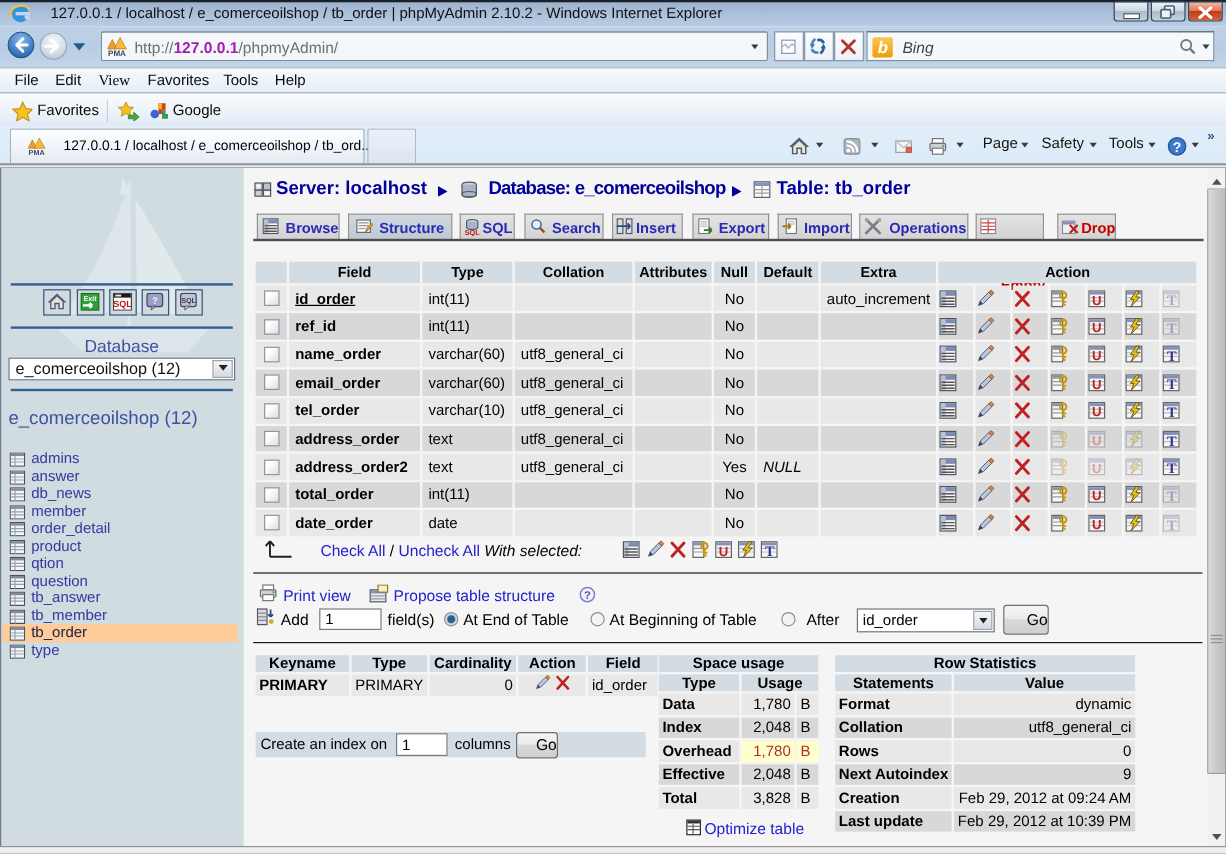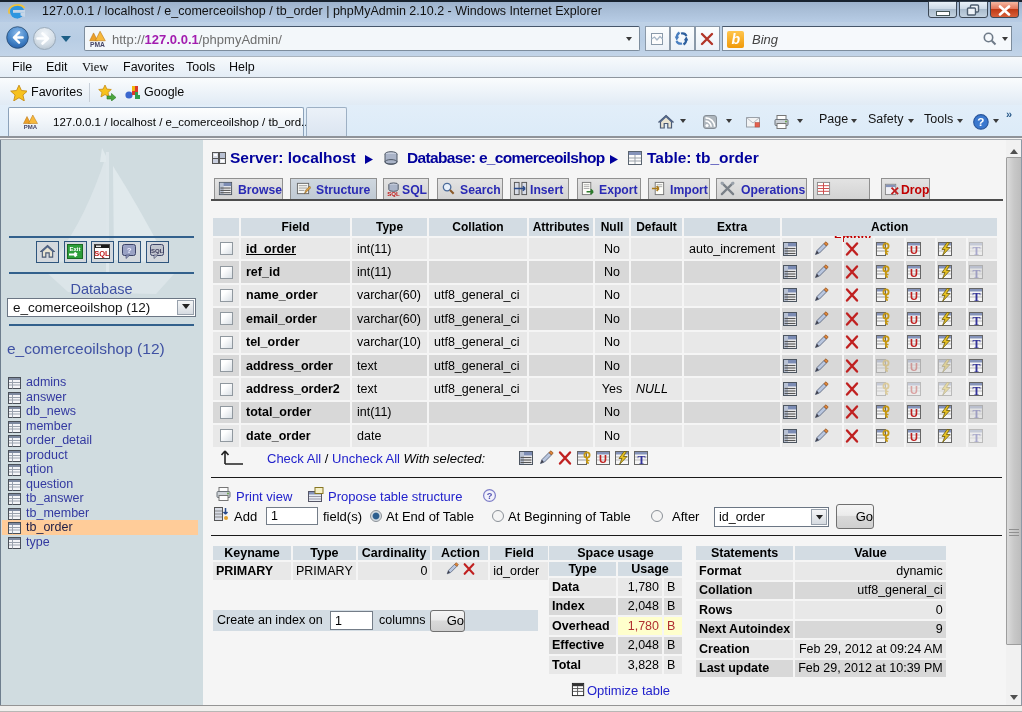--- a/index.html
+++ b/index.html
@@ -1171,20 +1171,23 @@
         <line x1="7" y1="4.5" x2="7" y2="14" stroke="#555"></line>
       </svg>
 <div class="abs" style="left:382px;top:543px;font-size:13px;"><span class="link">Optimize table</span></div>
 
 <table class="btbl" style="left:489px;top:404px;">
 <colgroup>
           <col style="width:95px">
           <col style="width:150px">
         </colgroup>
 <tbody>
+          <tr>
+            <th colspan="2">Row Statistics</th>
+          </tr>
 <tr>
             <th>Statements</th>
             <th>Value</th>
           </tr>
 <tr class="r1">
             <td class="b">Format</td>
             <td class="rt">dynamic</td>
           </tr>
 <tr class="r2">
             <td class="b">Collation</td>

